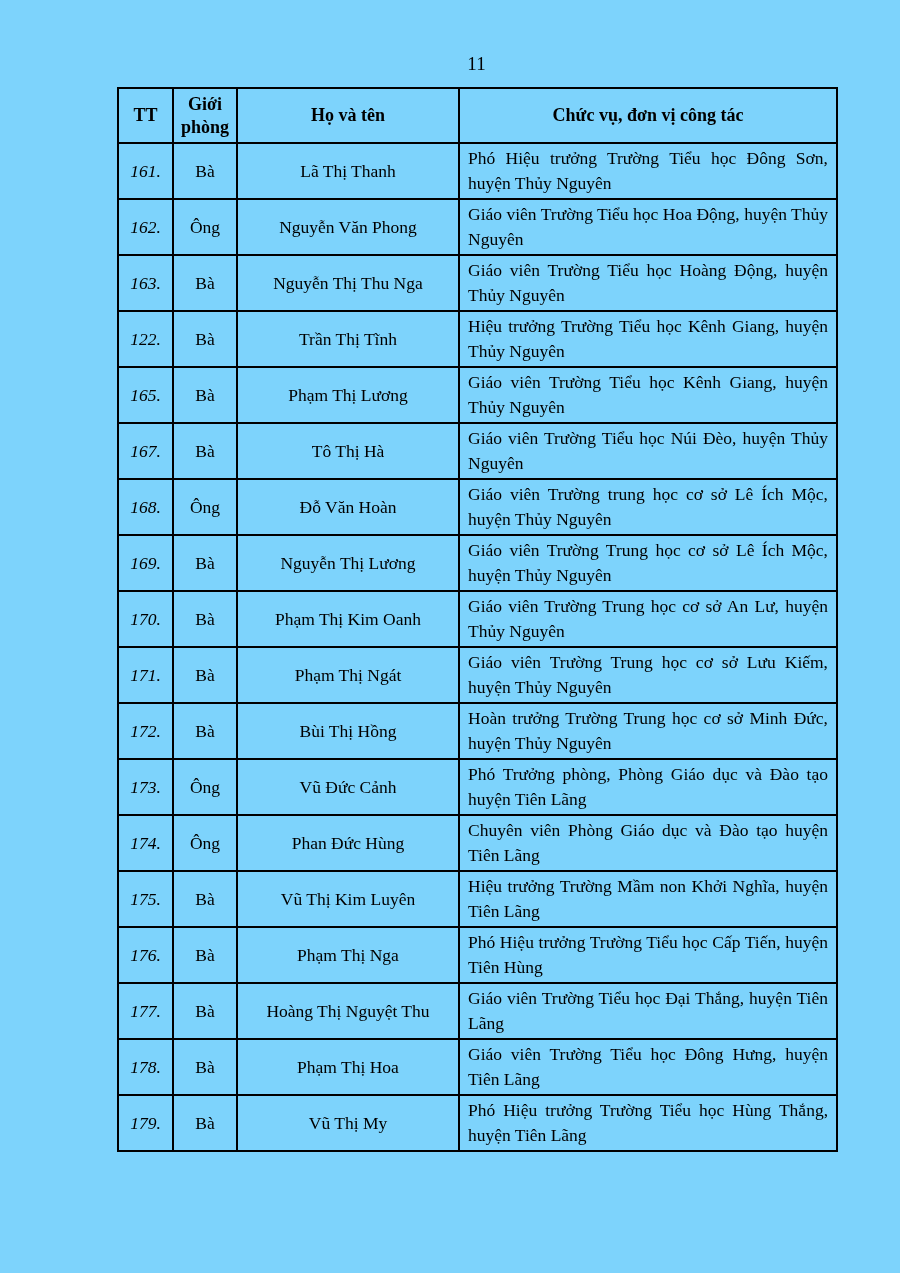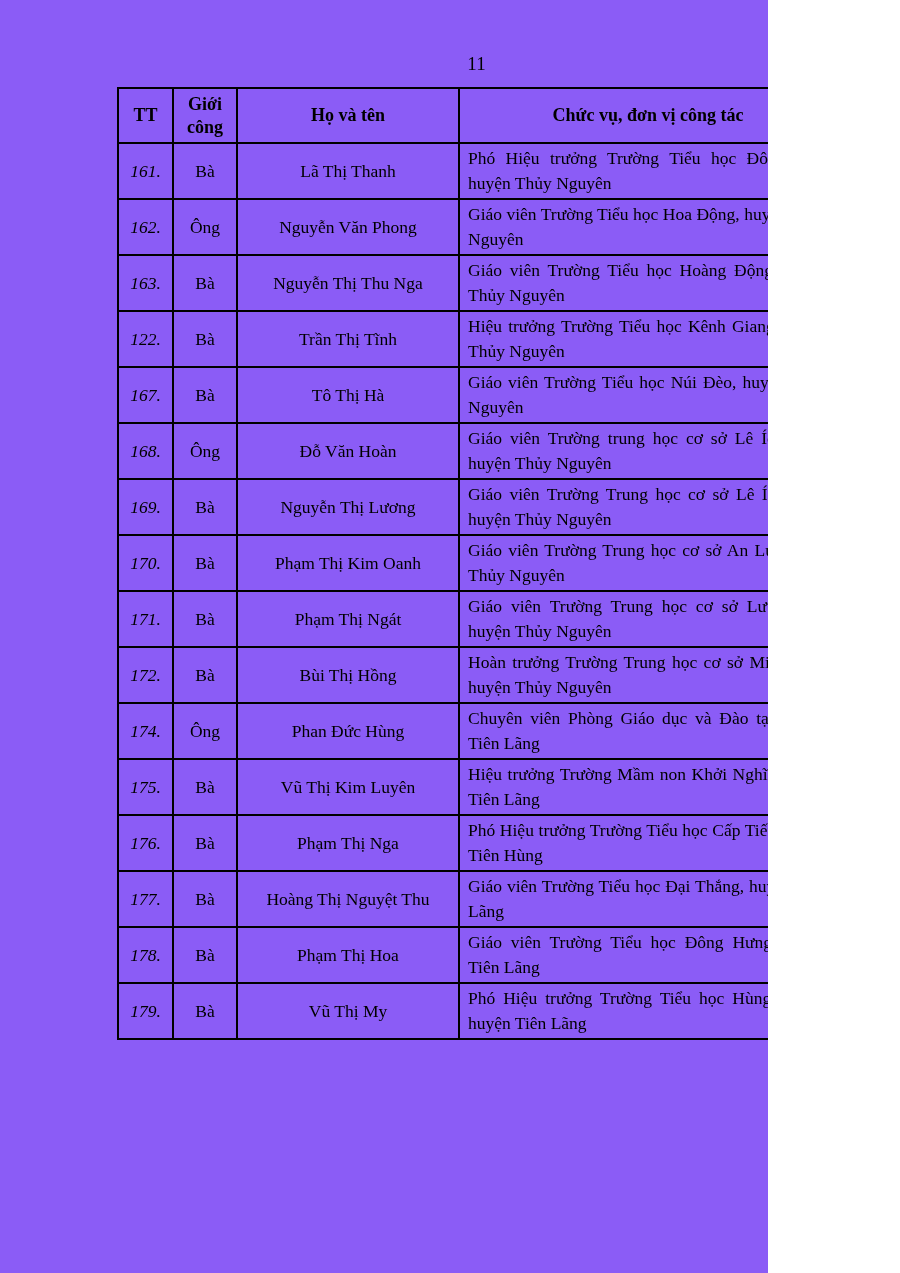--- a/index.html
+++ b/index.html
@@ -2,23 +2,23 @@
 <html><head>
 <meta charset="utf-8">
 <style>
   html, body {
     margin: 0;
     padding: 0;
     background: #ffffff;
   }
   .page {
     position: relative;
-    width: 768px;
+    width: 900px;
     height: 1273px;
-    background: #8b5cf6;
+    background: #7dd3fc;
     color: #000000;
     font-family: "Liberation Serif", "DejaVu Serif", serif;
     overflow: hidden;
   }
   .page-number {
     position: absolute;
     top: 52px;
     left: 117px;
     width: 719px;
     text-align: center;
@@ -71,21 +71,21 @@
   <table class="doc-table">
     <colgroup>
       <col class="c-tt">
       <col class="c-gender">
       <col class="c-name">
       <col class="c-position">
     </colgroup>
     <thead>
       <tr>
         <th>TT</th>
-        <th>Giới công</th>
+        <th>Giới phòng</th>
         <th>Họ và tên</th>
         <th>Chức vụ, đơn vị công tác</th>
       </tr>
     </thead>
     <tbody id="table-body">
   <tr>
     <td class="col-tt">161.</td>
     <td class="col-gender">Bà</td>
     <td class="col-name">Lã Thị Thanh</td>
     <td class="col-position">Phó Hiệu trưởng Trường Tiểu học Đông Sơn, huyện Thủy Nguyên</td>
@@ -105,20 +105,26 @@
     <td class="col-position">Giáo viên Trường Tiểu học Hoàng Động, huyện Thủy Nguyên</td>
   </tr>
 
   <tr>
     <td class="col-tt">122.</td>
     <td class="col-gender">Bà</td>
     <td class="col-name">Trần Thị Tĩnh</td>
     <td class="col-position">Hiệu trưởng Trường Tiểu học Kênh Giang, huyện Thủy Nguyên</td>
   </tr>
 
+  <tr>
+    <td class="col-tt">165.</td>
+    <td class="col-gender">Bà</td>
+    <td class="col-name">Phạm Thị Lương</td>
+    <td class="col-position">Giáo viên Trường Tiểu học Kênh Giang, huyện Thủy Nguyên</td>
+  </tr>
 
 
   <tr>
     <td class="col-tt">167.</td>
     <td class="col-gender">Bà</td>
     <td class="col-name">Tô Thị Hà</td>
     <td class="col-position">Giáo viên Trường Tiểu học Núi Đèo, huyện Thủy Nguyên</td>
   </tr>
 
   <tr>
@@ -149,20 +155,26 @@
     <td class="col-position">Giáo viên Trường Trung học cơ sở Lưu Kiếm, huyện Thủy Nguyên</td>
   </tr>
 
   <tr>
     <td class="col-tt">172.</td>
     <td class="col-gender">Bà</td>
     <td class="col-name">Bùi Thị Hồng</td>
     <td class="col-position">Hoàn trưởng Trường Trung học cơ sở Minh Đức, huyện Thủy Nguyên</td>
   </tr>
 
+  <tr>
+    <td class="col-tt">173.</td>
+    <td class="col-gender">Ông</td>
+    <td class="col-name">Vũ Đức Cảnh</td>
+    <td class="col-position">Phó Trưởng phòng, Phòng Giáo dục và Đào tạo huyện Tiên Lãng</td>
+  </tr>
 
   <tr>
     <td class="col-tt">174.</td>
     <td class="col-gender">Ông</td>
     <td class="col-name">Phan Đức Hùng</td>
     <td class="col-position">Chuyên viên Phòng Giáo dục và Đào tạo huyện Tiên Lãng</td>
   </tr>
 
   <tr>
     <td class="col-tt">175.</td>

